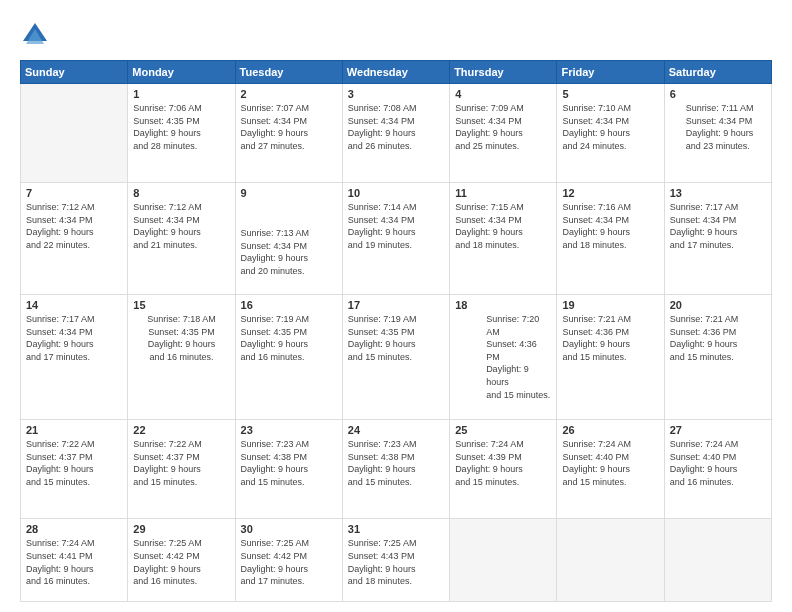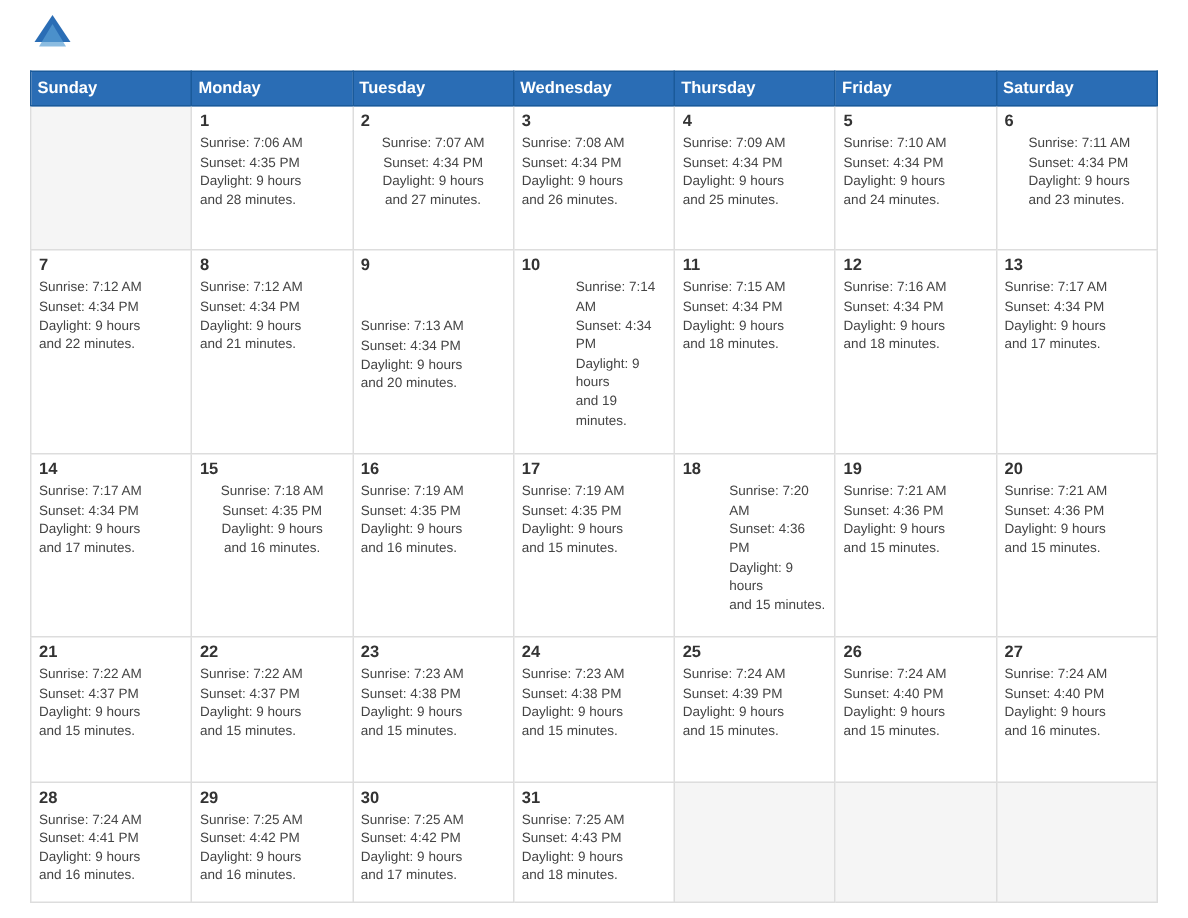--- a/index.html
+++ b/index.html
@@ -6,21 +6,21 @@
     body {
       width: 792px;
       height: 612px;
       font-family: Arial, sans-serif;
       background: #fff;
       overflow: hidden;
     }
     .page {
       width: 792px;
       height: 612px;
-      padding: 7px 20px 10px 20px;
+      padding: 20px 20px 10px 20px;
       display: flex;
       flex-direction: column;
     }
     .header {
       display: flex;
       justify-content: space-between;
       align-items: flex-start;
       margin-bottom: 10px;
     }
     .logo {
@@ -142,21 +142,21 @@
           <td class="empty"></td>
           <td>
             <span class="day-number">1</span>
             <div class="day-info" style="white-space: pre-line;">Sunrise: 7:06 AM
 Sunset: 4:35 PM
 Daylight: 9 hours
 and 28 minutes.</div>
           </td>
           <td>
             <span class="day-number">2</span>
-            <div class="day-info" style="white-space: pre-line; text-align: center;">Sunrise: 7:07 AM
+            <div class="day-info" style="white-space: pre-line;">Sunrise: 7:07 AM
 Sunset: 4:34 PM
 Daylight: 9 hours
 and 27 minutes.</div>
           </td>
           <td>
             <span class="day-number">3</span>
             <div class="day-info" style="white-space: pre-line;">Sunrise: 7:08 AM
 Sunset: 4:34 PM
 Daylight: 9 hours
 and 26 minutes.</div>
@@ -200,21 +200,21 @@
           </td>
           <td>
             <span class="day-number">9</span>
             <div class="day-info" style="white-space: pre-line; margin-top: 28px;">Sunrise: 7:13 AM
 Sunset: 4:34 PM
 Daylight: 9 hours
 and 20 minutes.</div>
           </td>
           <td>
             <span class="day-number">10</span>
-            <div class="day-info" style="white-space: pre-line; margin-left: 36px;">Sunrise: 7:14 AM
+            <div class="day-info" style="white-space: pre-line;">Sunrise: 7:14 AM
 Sunset: 4:34 PM
 Daylight: 9 hours
 and 19 minutes.</div>
           </td>
           <td>
             <span class="day-number">11</span>
             <div class="day-info" style="white-space: pre-line;">Sunrise: 7:15 AM
 Sunset: 4:34 PM
 Daylight: 9 hours
 and 18 minutes.</div>

